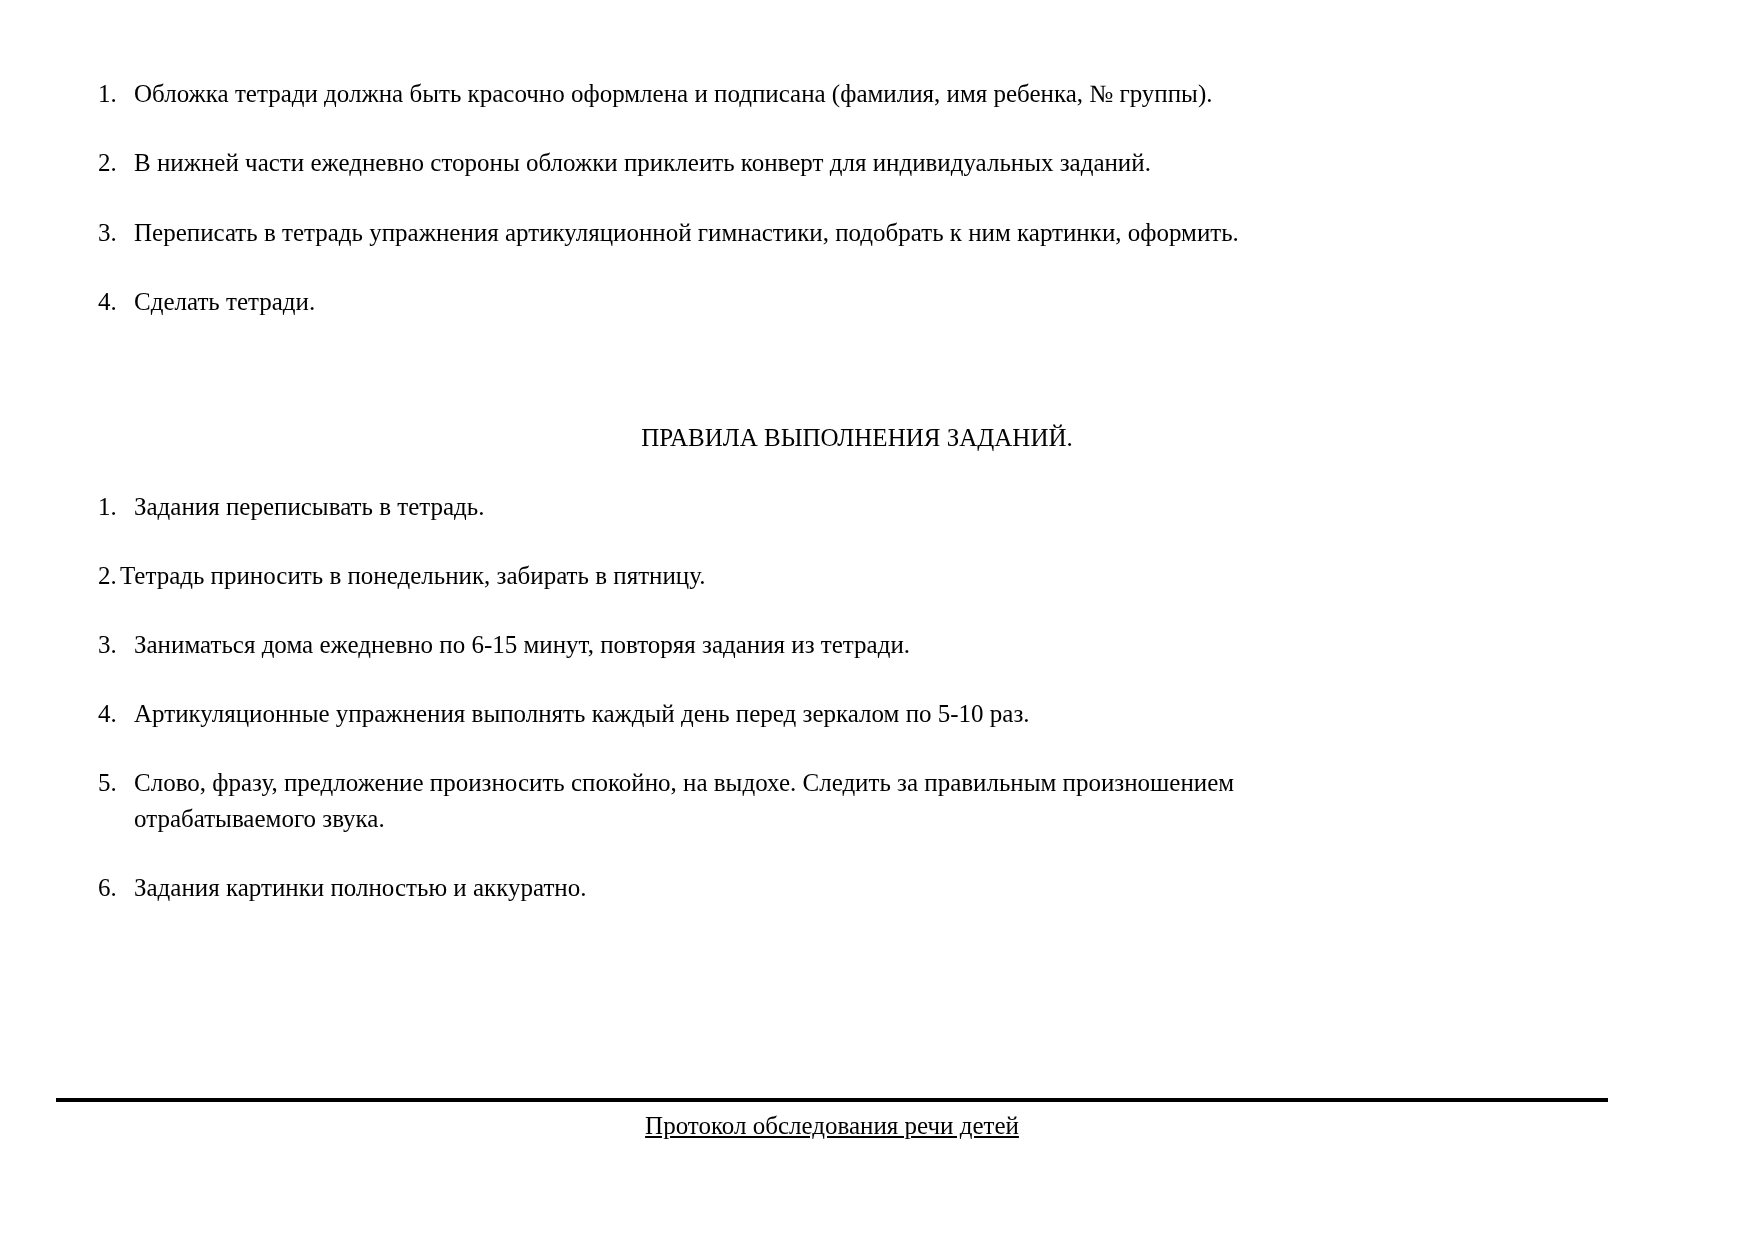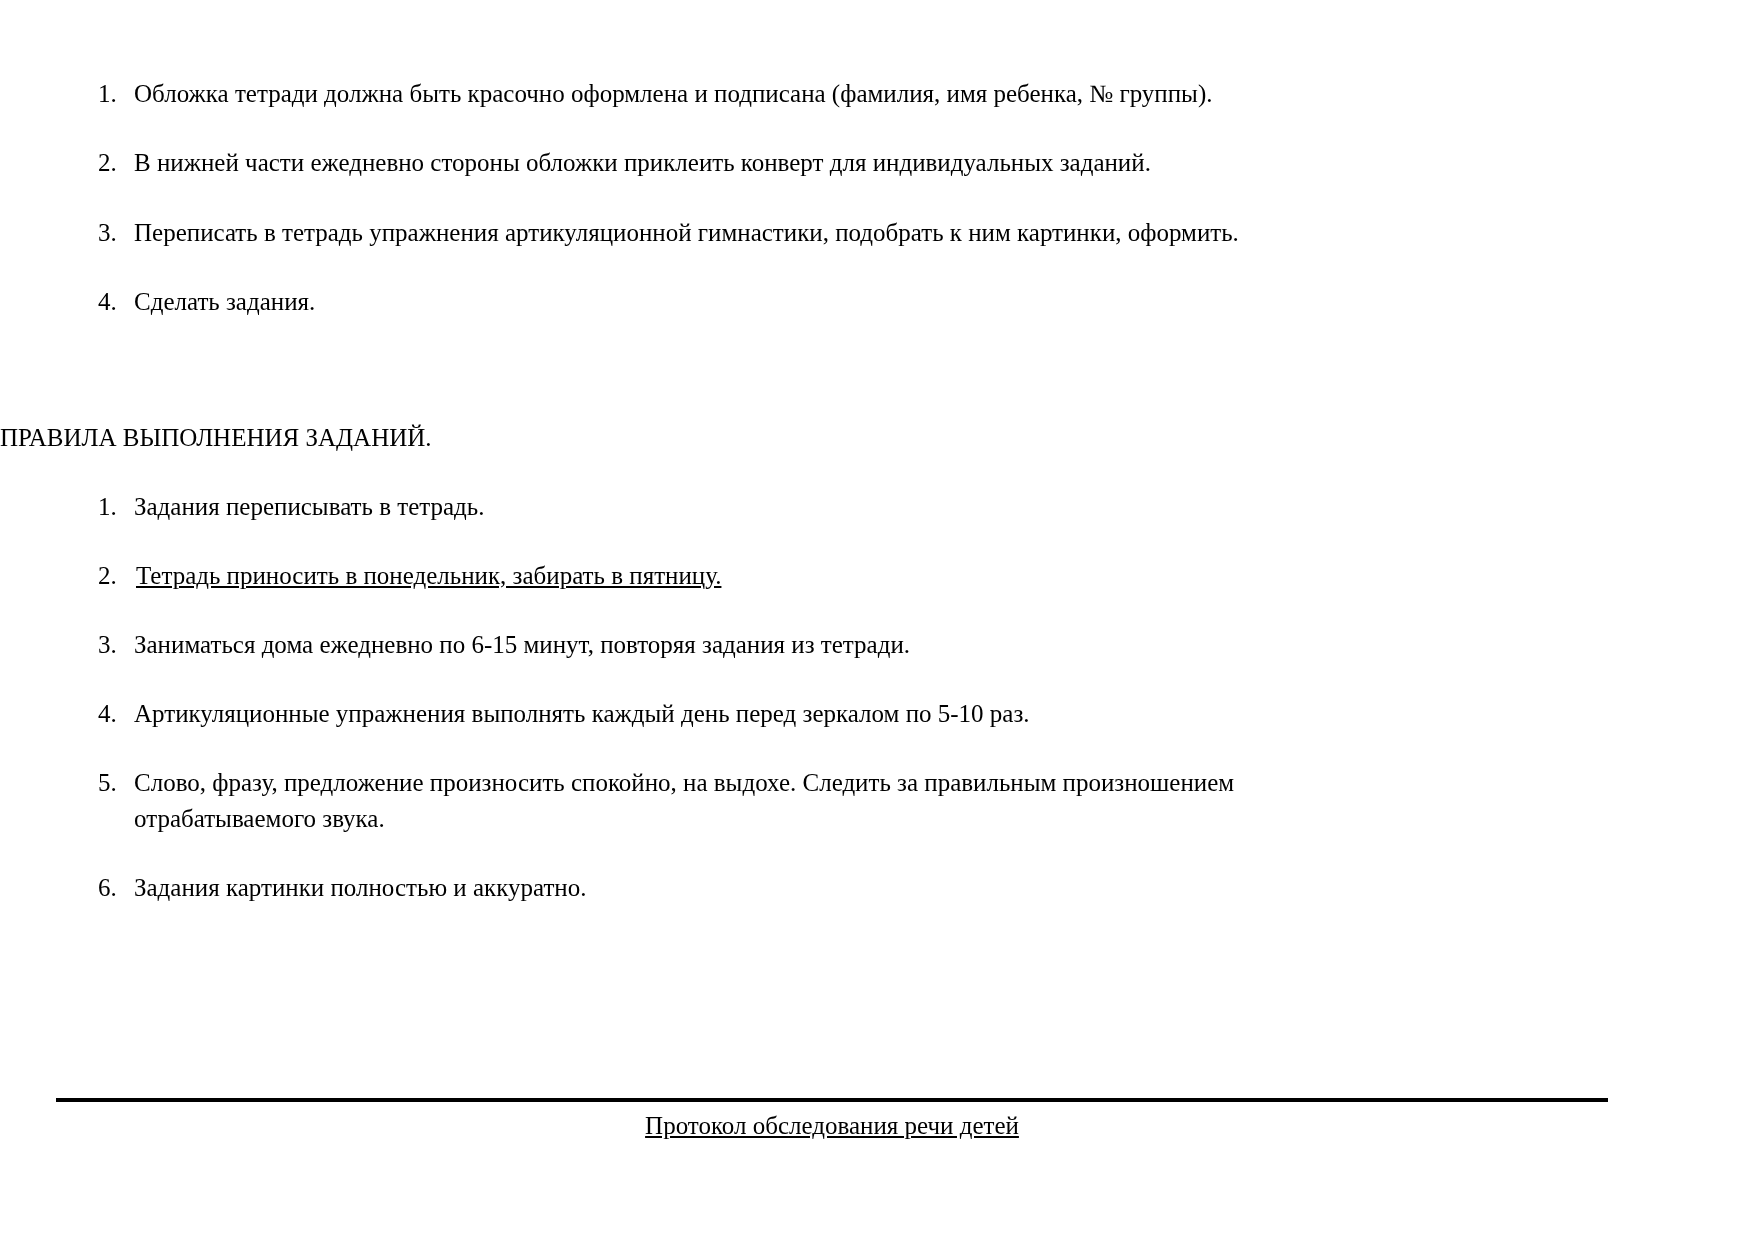--- a/index.html
+++ b/index.html
@@ -26,20 +26,21 @@
     left: 98px;
   }
   .txt {
     position: absolute;
     left: 134px;
   }
   .title {
     position: absolute;
     left: 0;
     width: 1714px;
+    text-align: center;
     font-size: 25px;
     line-height: 30px;
     letter-spacing: 0px;
   }
   .rule {
     position: absolute;
     left: 56px;
     top: 1098px;
     width: 1552px;
     height: 4px;
@@ -67,34 +68,34 @@
   <div class="line" style="top:148px;">
     <span class="num">2.</span>
     <span class="txt">В нижней части ежедневно стороны обложки приклеить конверт для индивидуальных заданий.</span>
   </div>
   <div class="line" style="top:218px;">
     <span class="num">3.</span>
     <span class="txt">Переписать в тетрадь упражнения артикуляционной гимнастики, подобрать к ним картинки, оформить.</span>
   </div>
   <div class="line" style="top:287px;">
     <span class="num">4.</span>
-    <span class="txt">Сделать задания.</span>
+    <span class="txt">Сделать тетради.</span>
   </div>
 </div>
 
 <div class="title" style="top:423px;">ПРАВИЛА ВЫПОЛНЕНИЯ ЗАДАНИЙ.</div>
 
 <div>
   <div class="line" style="top:492px;">
     <span class="num">1.</span>
     <span class="txt">Задания переписывать в тетрадь.</span>
   </div>
   <div class="line" style="top:561px;">
     <span class="num">2.</span>
-    <span class="txt" style="left:136px;text-decoration:underline;">Тетрадь приносить в понедельник, забирать в пятницу.</span>
+    <span class="txt" style="left:120px;">Тетрадь приносить в понедельник, забирать в пятницу.</span>
   </div>
   <div class="line" style="top:630px;">
     <span class="num">3.</span>
     <span class="txt">Заниматься дома ежедневно по 6-15 минут, повторяя задания из тетради.</span>
   </div>
   <div class="line" style="top:699px;">
     <span class="num">4.</span>
     <span class="txt">Артикуляционные упражнения выполнять каждый день перед зеркалом по 5-10 раз.</span>
   </div>
   <div class="line" style="top:768px;">

